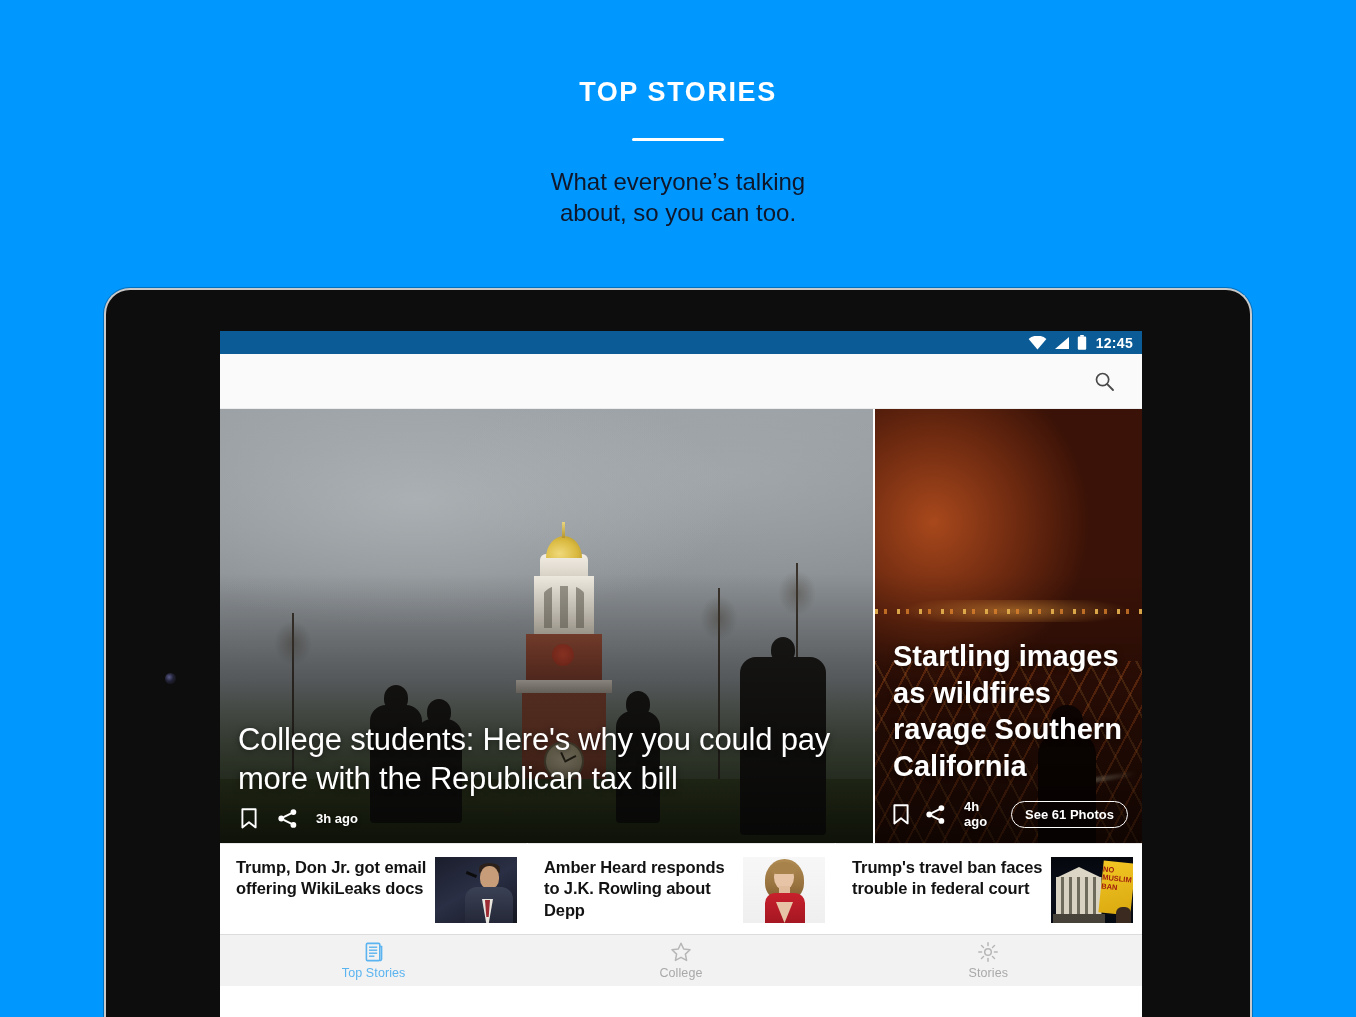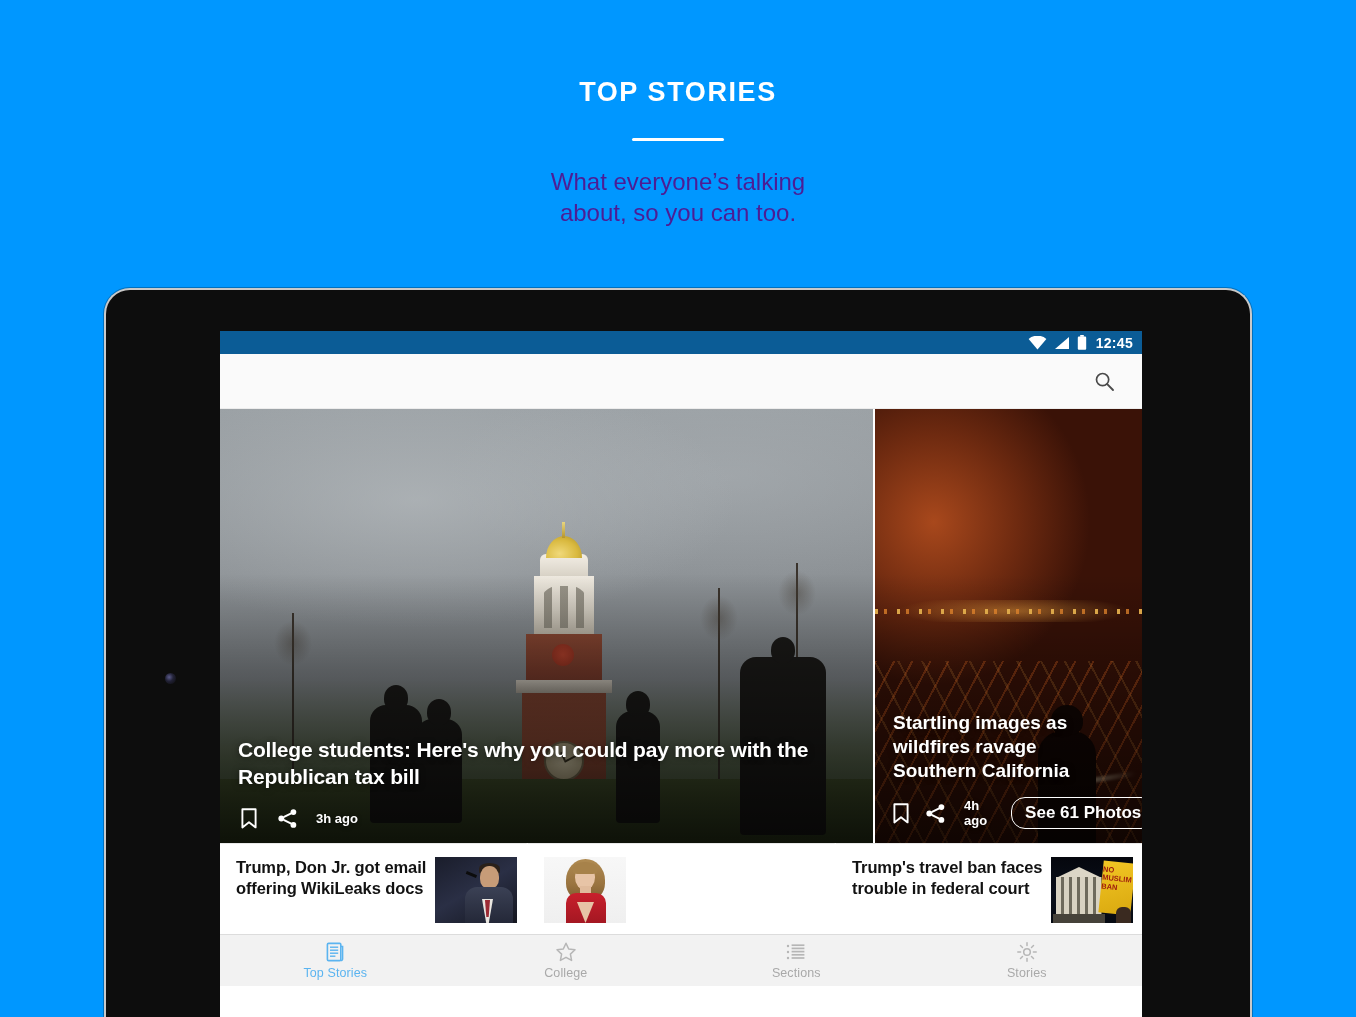--- a/index.html
+++ b/index.html
@@ -33,21 +33,21 @@
     line-height: 1.2;
   }
   .promo-rule {
     width: 92px;
     height: 3px;
     background: #ffffff;
     margin: 30px auto 0;
     border-radius: 2px;
   }
   .promo-sub {
-    color: #4c1d95;
+    color: #0f172a;
     font-size: 24px;
     font-weight: normal;
     line-height: 1.28;
     margin-top: 26px;
   }
 
   
   .tablet {
     position: absolute;
     left: 104px;
@@ -298,30 +298,30 @@
   .scrim {
     position: absolute; left: 0; bottom: 0; width: 100%; height: 62%;
     background: linear-gradient(180deg, rgba(0,0,0,0) 0%, rgba(0,0,0,.30) 36%, rgba(0,0,0,.72) 100%);
   }
   .hero-content {
     position: absolute; left: 0; bottom: 0; width: 100%;
     padding: 0 18px 14px 18px;
   }
   .hero-main .hero-title {
     color: #fff;
-    font-size: 21px;
-    font-weight: bold;
+    font-size: 31px;
+    font-weight: normal;
     line-height: 1.28;
     letter-spacing: -0.2px;
     text-shadow: 0 1px 6px rgba(0,0,0,.55);
-    margin-bottom: 16px;
+    margin-bottom: 8px;
   }
   .hero-side .hero-title {
     color: #fff;
-    font-size: 19px;
+    font-size: 29px;
     font-weight: bold;
     line-height: 1.27;
     text-shadow: 0 1px 6px rgba(0,0,0,.55);
     margin-bottom: 14px;
   }
   .hero-actions {
     display: flex;
     align-items: center;
     gap: 16px;
   }
@@ -335,21 +335,21 @@
     font-size: 13px;
     font-weight: bold;
     text-shadow: 0 1px 4px rgba(0,0,0,.6);
     margin-left: 2px;
   }
   .photos-pill {
     margin-left: 8px;
     border: 1.6px solid #fff;
     border-radius: 14px;
     color: #fff;
-    font-size: 17px;
+    font-size: 13px;
     font-weight: bold;
     padding: 5px 13px;
     white-space: nowrap;
     cursor: pointer;
   }
 
   
   .cards {
     display: flex;
     height: 91px;
@@ -608,20 +608,21 @@
           <div class="mic"></div>
             <div class="hair"></div>
             <div class="face"></div>
           <div class="body"></div>
             <div class="shirt"></div>
             <div class="tie"></div>
         </div>
       </div>
 
       <div class="card">
+        <div class="card-title">Amber Heard responds to J.K. Rowling about Depp</div>
         <div class="card-thumb t2">
           <div class="hair"></div>
             <div class="face"></div>
             <div class="hairfront"></div>
           <div class="neck"></div>
             <div class="dress"></div>
             <div class="vee"></div>
         </div>
       </div>
 
@@ -657,33 +658,20 @@
         <span class="tab-label">Top Stories</span>
       </div>
 
       <div class="tab">
         <svg width="22" height="22" viewBox="0 0 22 22">
           <path d="M11 2.2 L13.7 8.0 L20.0 8.8 L15.4 13.1 L16.6 19.4 L11 16.3 L5.4 19.4 L6.6 13.1 L2.0 8.8 L8.3 8.0 Z" fill="none" stroke="#b6b6b6" stroke-width="1.5" stroke-linejoin="round"></path>
         </svg>
         <span class="tab-label">College</span>
       </div>
 
-      <div class="tab">
-        <svg width="22" height="22" viewBox="0 0 22 22">
-          <circle cx="3" cy="5" r="1.2" fill="#b6b6b6"></circle>
-          <circle cx="3" cy="11" r="1.2" fill="#b6b6b6"></circle>
-          <circle cx="3" cy="17" r="1.2" fill="#b6b6b6"></circle>
-          <line x1="6.6" y1="4.2" x2="19.4" y2="4.2" stroke="#b6b6b6" stroke-width="1.7"></line>
-          <line x1="6.6" y1="7.4" x2="19.4" y2="7.4" stroke="#b6b6b6" stroke-width="1.7"></line>
-          <line x1="6.6" y1="10.6" x2="19.4" y2="10.6" stroke="#b6b6b6" stroke-width="1.7"></line>
-          <line x1="6.6" y1="13.8" x2="19.4" y2="13.8" stroke="#b6b6b6" stroke-width="1.7"></line>
-          <line x1="6.6" y1="17.0" x2="19.4" y2="17.0" stroke="#b6b6b6" stroke-width="1.7"></line>
-        </svg>
-        <span class="tab-label">Sections</span>
-      </div>
 
       <div class="tab">
         <svg width="22" height="22" viewBox="0 0 22 22">
           <circle cx="11" cy="11" r="3.3" fill="none" stroke="#b6b6b6" stroke-width="1.5"></circle>
           <g stroke="#b6b6b6" stroke-width="1.5" stroke-linecap="round">
             <line x1="11" y1="1.8" x2="11" y2="4.6"></line>
             <line x1="11" y1="17.4" x2="11" y2="20.2"></line>
             <line x1="1.8" y1="11" x2="4.6" y2="11"></line>
             <line x1="17.4" y1="11" x2="20.2" y2="11"></line>
             <line x1="4.5" y1="4.5" x2="6.5" y2="6.5"></line>

